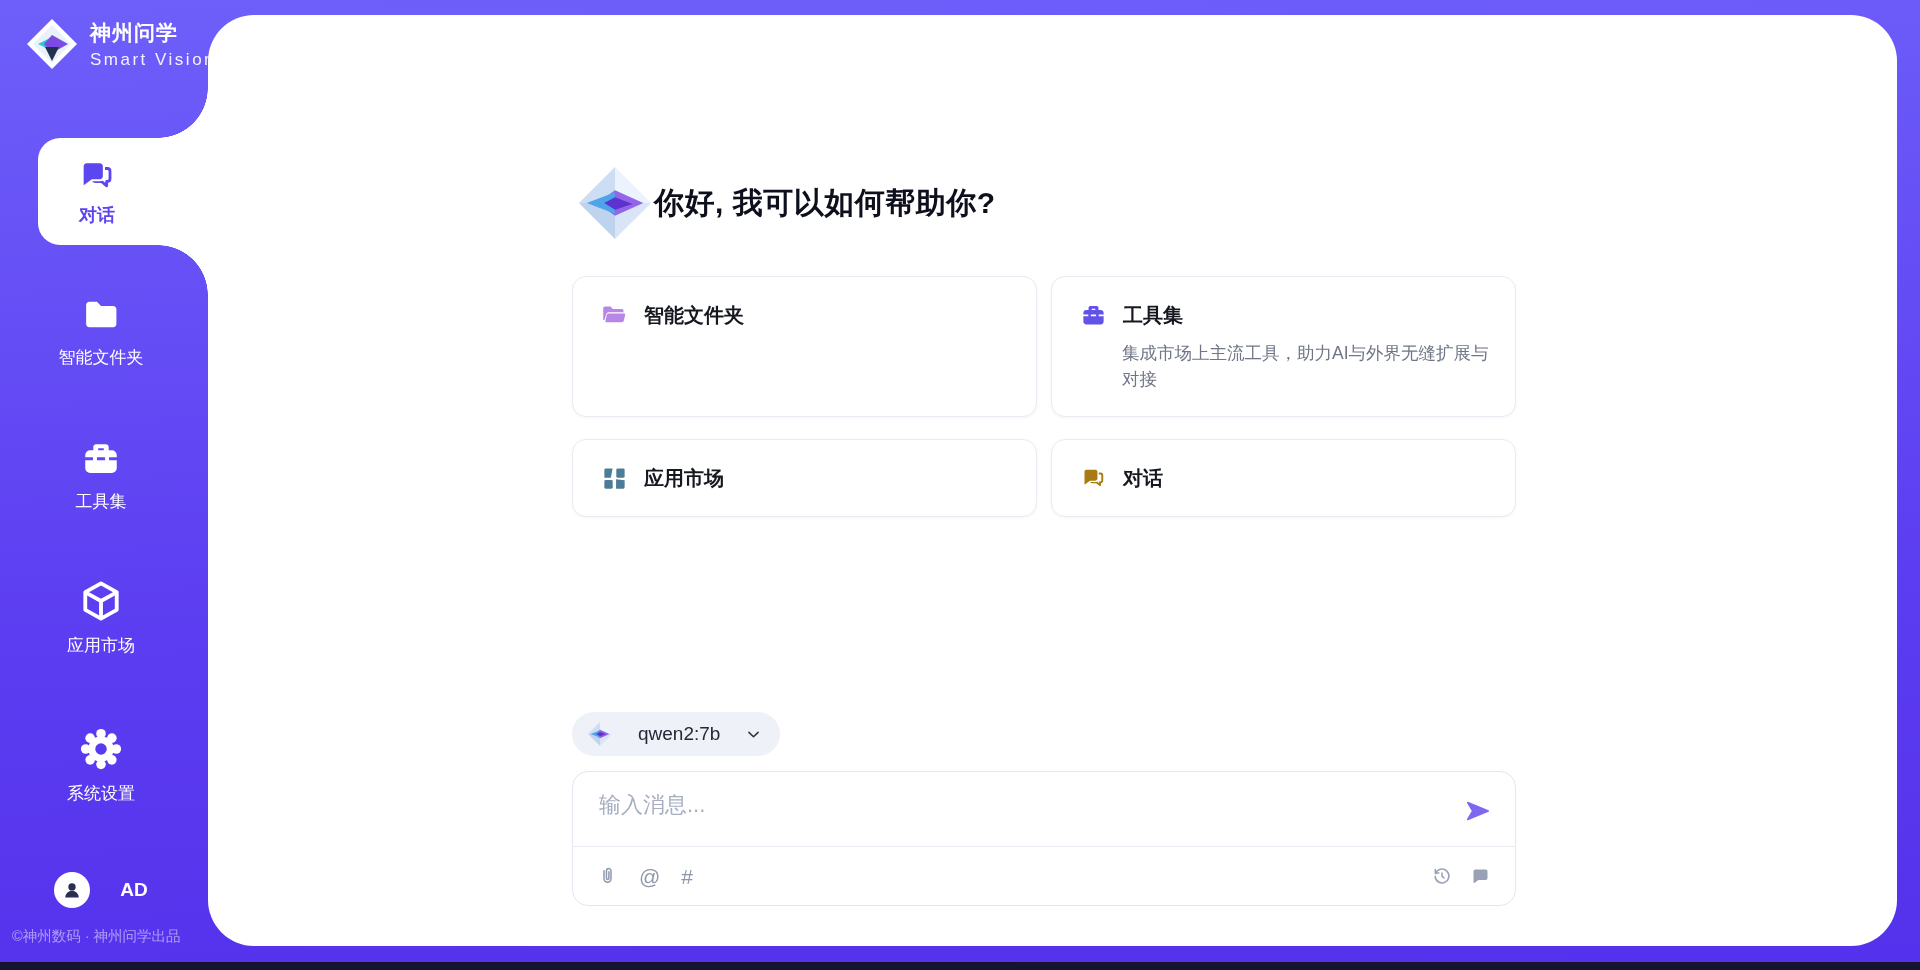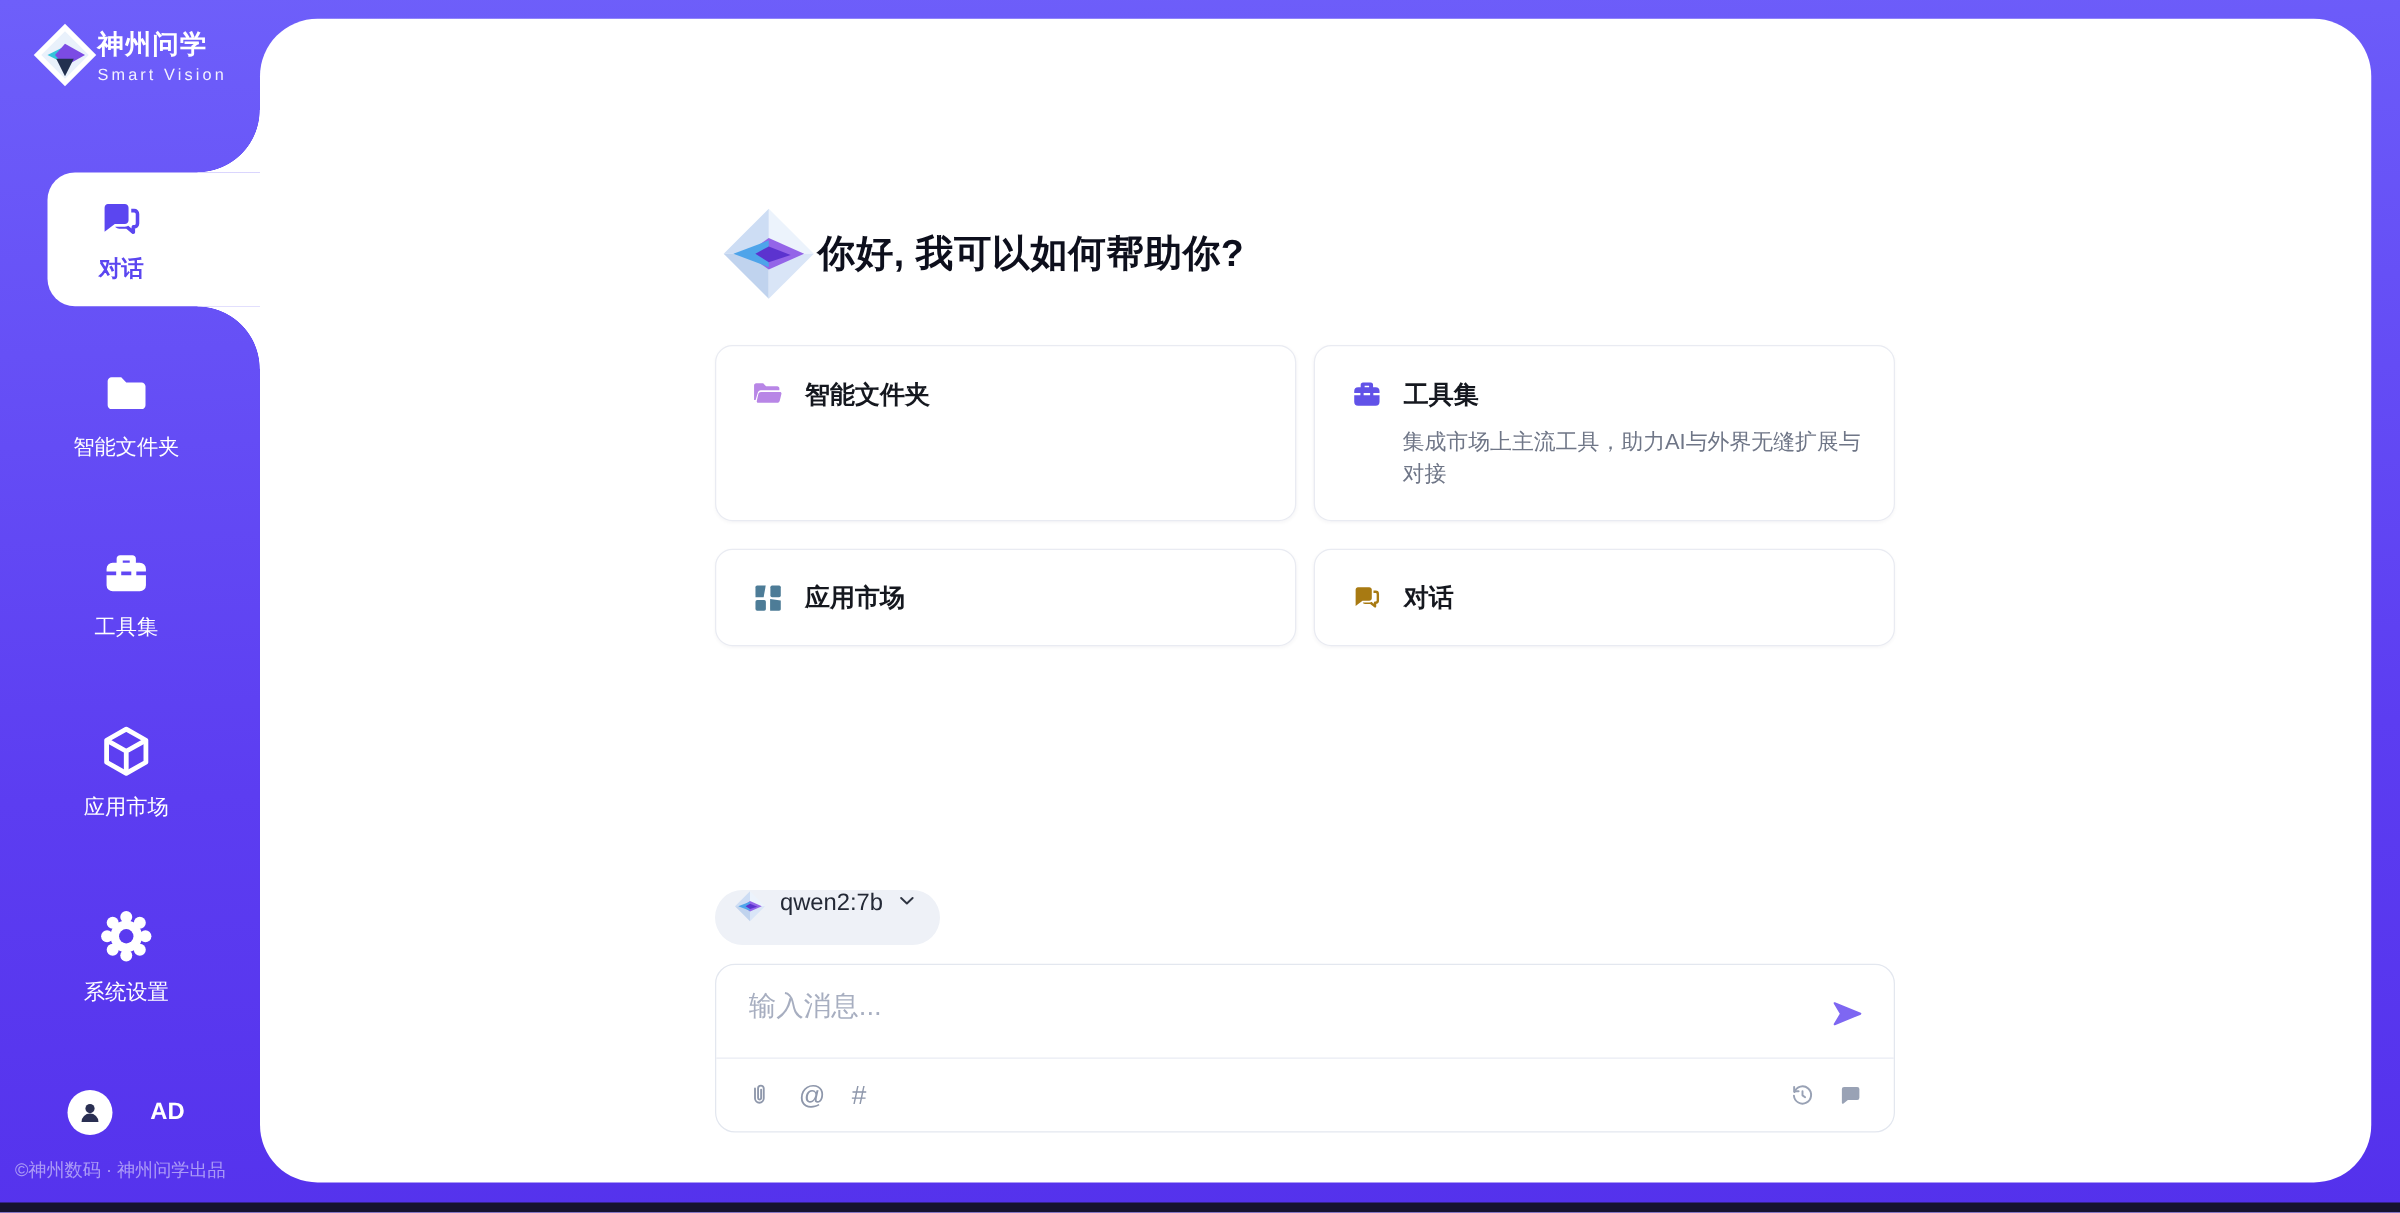--- a/index.html
+++ b/index.html
@@ -8,23 +8,23 @@
     font-family:"Liberation Sans", sans-serif;
     background:linear-gradient(178deg,#6e5ffa 0%,#5c3df1 62%,#5431ec 100%);
     position:relative;
   }
   
   .panel { position:absolute; left:208px; top:15px; width:1689px; height:931px;
            background:#fff; border-radius:46px; }
   .bottom-strip { position:absolute; left:0; bottom:0; width:1920px; height:8px; background:#16132f; }
 
   
-  .logo { position:absolute; left:26px; top:18px; display:flex; align-items:center; }
+  .logo { position:absolute; left:26px; top:18px; display:flex; align-items:center; gap:12px; }
   .logo-text .name { color:#fff; font-size:21px; font-weight:700; letter-spacing:1px; }
-  .logo-text .sub  { color:rgba(255,255,255,.92); font-size:13px; letter-spacing:2.5px; margin-top:3px; }
+  .logo-text .sub  { color:rgba(255,255,255,.92); font-size:17px; letter-spacing:2.5px; margin-top:3px; }
 
   .tab-chat { position:absolute; left:38px; top:138px; width:170px; height:107px;
               background:#fff; border-radius:22px 0 0 22px;
               display:flex; flex-direction:column; align-items:center; justify-content:center;
               gap:7px; padding-right:52px; cursor:pointer; }
   .fillet { position:absolute; left:158px; width:50px; height:50px; }
   .fillet.top    { top:88px;  background:radial-gradient(circle 50px at 0 0,    rgba(0,0,0,0) 49.5px, #fff 50px); }
   .fillet.bottom { top:245px; background:radial-gradient(circle 50px at 0 100%, rgba(0,0,0,0) 49.5px, #fff 50px); }
   .tab-chat .lbl { color:#5b46f0; font-size:18px; font-weight:600; }
 
@@ -53,22 +53,22 @@
   .cards { position:absolute; left:572px; top:276px; display:grid;
            grid-template-columns:465px 465px; column-gap:14px; row-gap:22px; }
   .card { background:#fff; border:1px solid #e9ebf2; border-radius:14px;
           box-shadow:0 1px 3px rgba(20,24,40,.04); padding:25px 28px 24px 28px; cursor:pointer; }
   .card-head { display:flex; align-items:center; gap:16px; }
   .card-head .ttl { font-size:20px; font-weight:700; color:#15181f; }
   .card-desc { margin:11px 0 0 42px; width:372px; font-size:17.5px; line-height:26px; color:#6f7687; }
 
   
   .model-pill { position:absolute; left:572px; top:712px; height:44px; border-radius:22px;
-                background:#eef1f7; display:inline-flex; align-items:flex-start;
-                padding:0 18px 0 15px; gap:11px; cursor:pointer; }
+                background:#eef1f7; display:inline-flex; align-items:center;
+                padding:0 18px 0 15px; gap:25px; cursor:pointer; }
   .model-pill .mname { font-size:19px; color:#232936; font-weight:500; }
 
   
   .composer { position:absolute; left:572px; top:771px; width:944px; height:135px;
               background:#fff; border:1.5px solid #e3e7ef; border-radius:16px; }
   .composer input { position:absolute; left:26px; top:16px; width:840px; height:34px;
                     border:none; outline:none; font-size:22px; color:#333;
                     font-family:"Liberation Sans", sans-serif; background:transparent; }
   .composer input::placeholder { color:#a7aec0; }
   .send-btn { position:absolute; right:24px; top:26px; width:26px; height:26px; cursor:pointer; }

